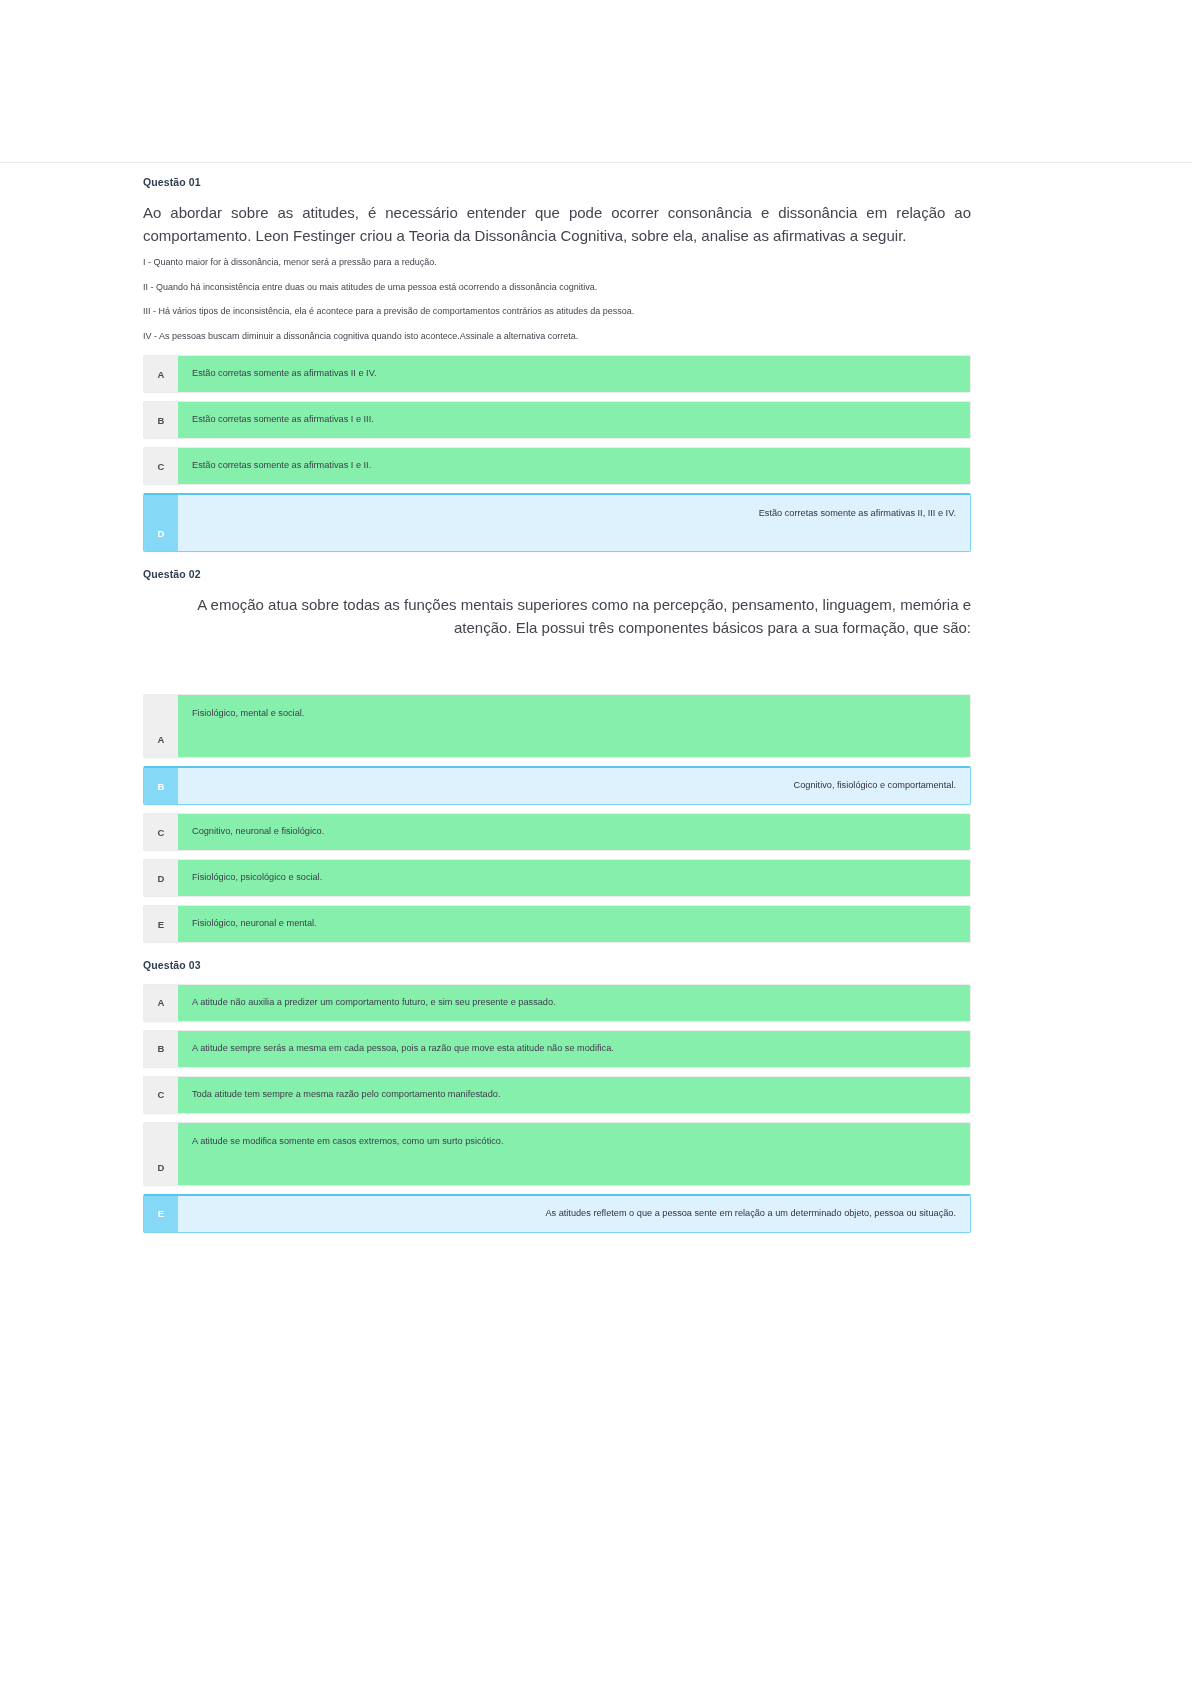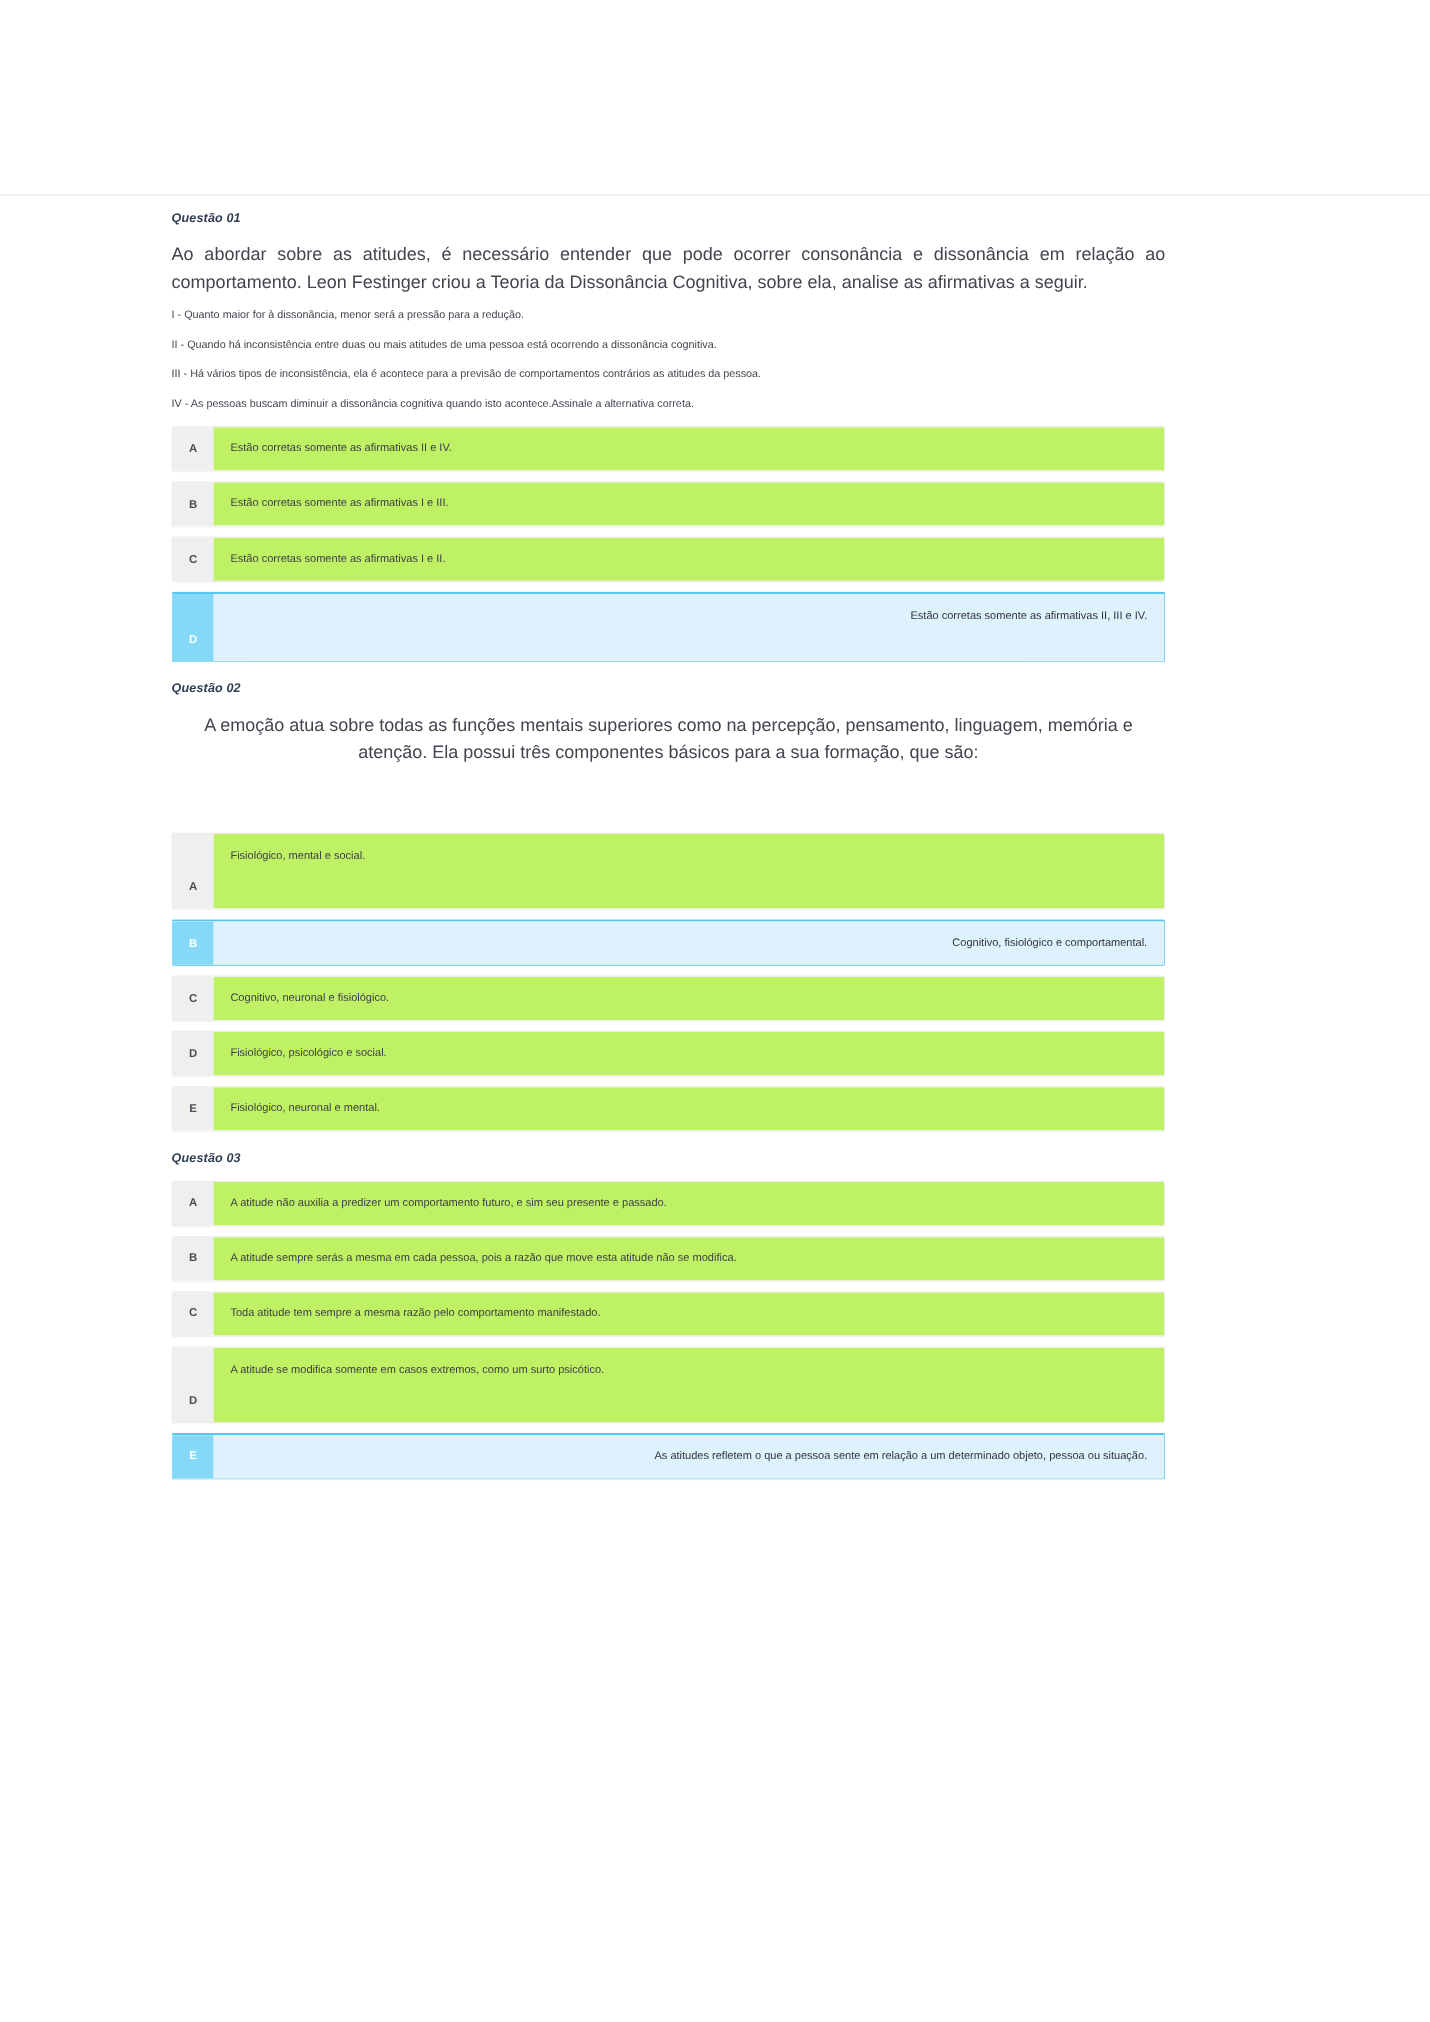--- a/index.html
+++ b/index.html
@@ -44,31 +44,30 @@
   
   .question-block { margin-bottom: 0; }
 
   .question-title {
     font-size: 10.5px;
     font-weight: bold;
     color: #2f3e52;
     letter-spacing: .1px;
     margin: 0 0 12px 0;
     line-height: 1.2;
-    font-style: italic;
   }
 
   .question-stem {
     font-size: 15px;
     line-height: 1.55;
     color: #44444f;
     text-align: justify;
     margin: 0 0 9px 0;
   }
-  .question-stem.no-justify { text-align: center; }
+  .question-stem.no-justify { text-align: right; }
 
   .stem-item {
     font-size: 9px;
     line-height: 1.5;
     color: #44444f;
     margin: 0 0 11px 0;
   }
 
   
   .alternatives {
@@ -95,21 +94,21 @@
     font-size: 9.5px;
     font-weight: 600;
     display: flex;
     align-items: center;
     justify-content: center;
     letter-spacing: .2px;
   }
 
   .alt-text {
     flex: 1 1 auto;
-    background: #bef264;
+    background: #86efac;
     font-size: 9.2px;
     line-height: 1.45;
     color: #3d3d48;
     padding: 11px 14px 11px 14px;
   }
 
   
   .alt.selected {
     background: #deF3fd;
     border: 1px solid #7fd3f2;

